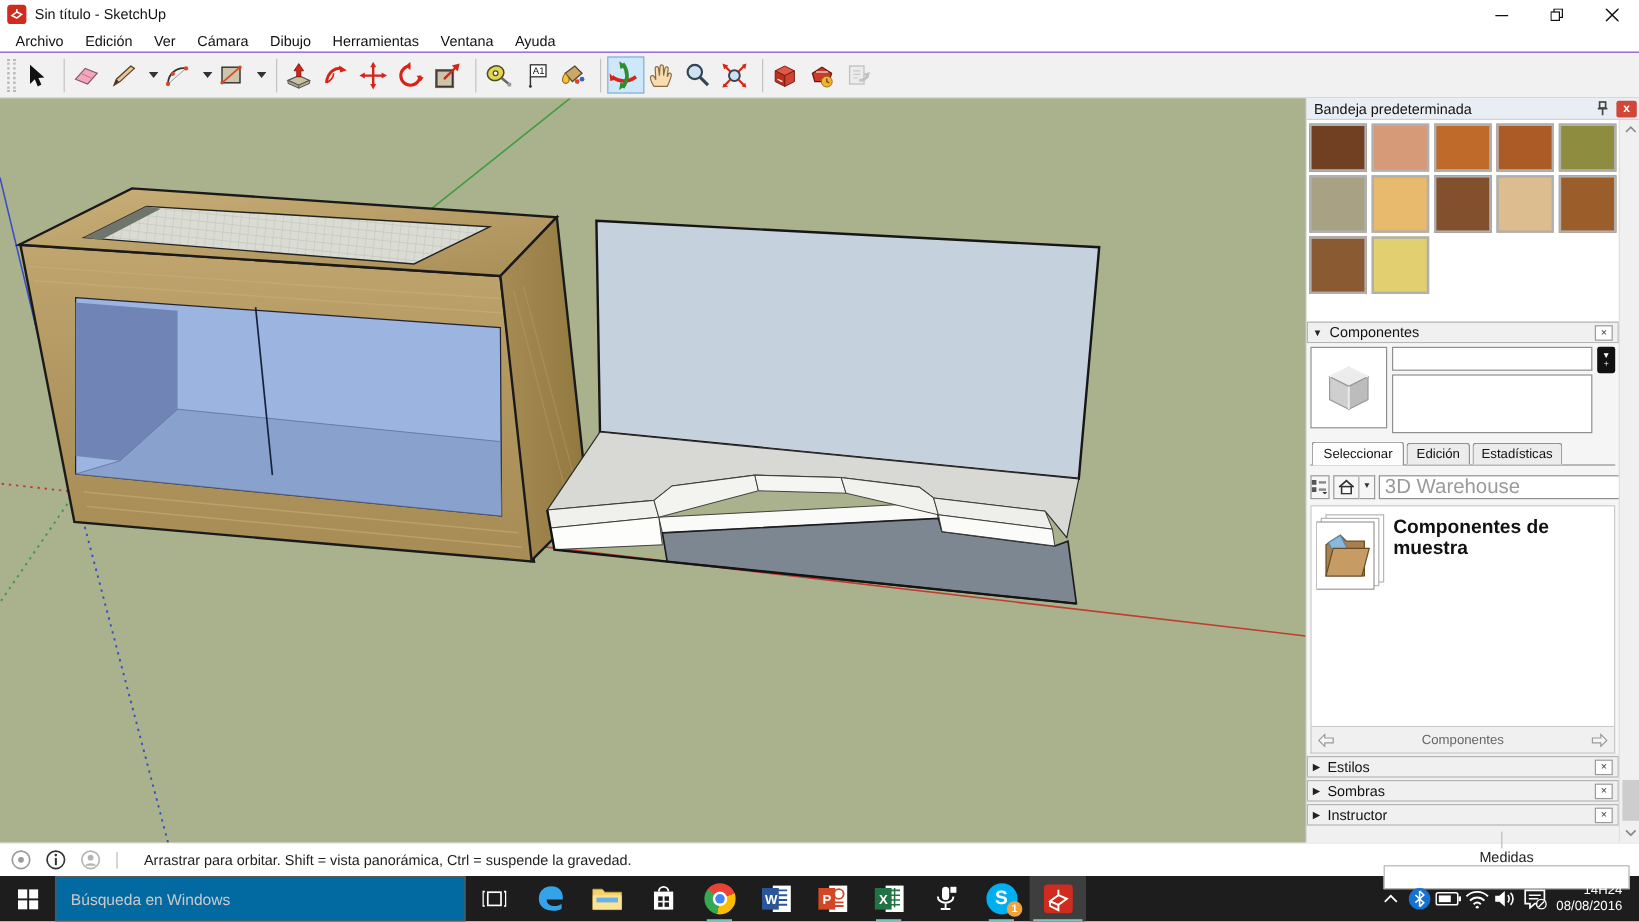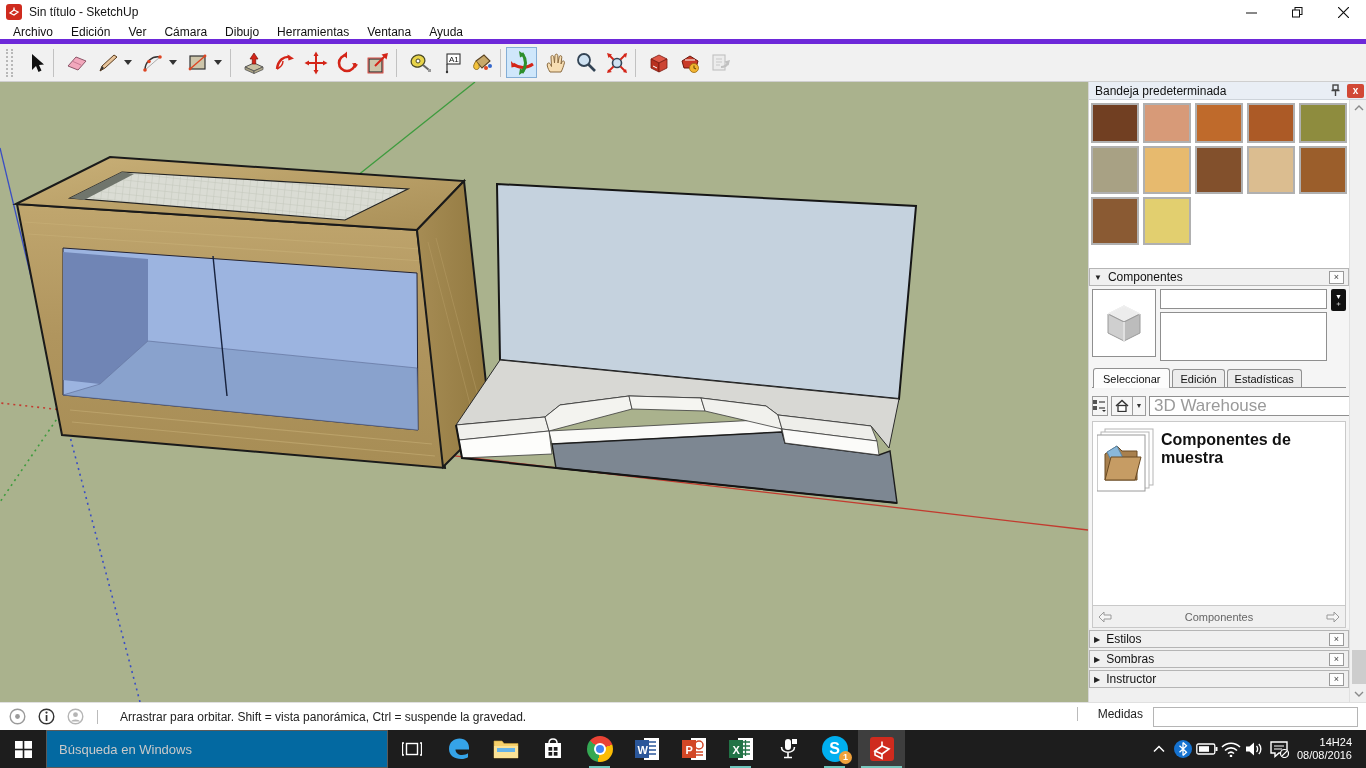--- a/index.html
+++ b/index.html
@@ -9,29 +9,29 @@
   
   .titlebar { height:24px; background:#fff; display:flex; align-items:center; padding-left:6px; }
   .app-icon { width:16px; height:16px; background:#cf2b1e; border-radius:3px; margin-right:7px;
     display:flex; align-items:center; justify-content:center; }
   .title-text { font-size:12px; color:#111; }
   .win-controls { margin-left:auto; display:flex; height:24px; }
   .win-btn { width:46px; display:flex; align-items:center; justify-content:center; color:#111; }
 
   
   .menubar { height:20px; background:#fff; display:flex; align-items:center; padding-left:4px;
-    border-bottom:5px solid #6d28d9; }
+    border-bottom:1px solid #6d28d9; }
   .menu-item { font-size:12px; color:#111; padding:2px 9px; cursor:default; }
 
   
   .toolbar { height:38px; background:#f1f1f1; border-bottom:1px solid #cfcfcf;
     display:flex; align-items:center; padding-left:2px; }
   .thandle { width:7px; height:28px; border-left:2px dotted #b8b8b8; border-right:2px dotted #b8b8b8; margin:0 4px; }
   .tsep { width:1px; height:28px; background:#c2c2c2; margin:0 5px; }
-  .tbtn { width:31px; height:31px; display:flex; align-items:center; justify-content:flex-end; border:1px solid transparent; }
+  .tbtn { width:31px; height:31px; display:flex; align-items:center; justify-content:flex-start; border:1px solid transparent; }
   .tbtn.active { background:#cfe7fb; border:1px solid #84aed6; }
   .tdrop { width:14px; height:31px; display:flex; align-items:center; justify-content:center; }
 
   
   .main { display:flex; height:620px; }
   .viewport { width:1088px; height:620px; position:relative; background:#aab28d; }
   .tray { width:335px; height:620px; background:#f0f0f0; border-left:1px solid #d5d5d5; display:flex; flex-direction:column; }
   .tray-header { height:18px; background:#e9eef5; border-bottom:1px solid #cdd3da;
     display:flex; align-items:center; padding:0 3px 0 6px; }
   .tray-header .t { font-size:12px; color:#111; }
@@ -94,21 +94,21 @@
   .nav-label { flex:1; text-align:center; font-size:11px; color:#666; }
 
   .collapsed-secs .sec-header { margin-top:2px; }
   .tray-filler { flex:1; }
 
   
   .statusbar { height:28px; background:#fff; border-top:1px solid #e0e0e0; display:flex; align-items:center; padding:0 8px; }
   .status-ic { width:18px; height:18px; margin-right:11px; display:flex; align-items:center; justify-content:center; }
   .status-sep { width:1px; height:14px; background:#bbb; margin:0 10px 0 2px; }
   .status-hint { font-size:12px; color:#222;margin-left:12px; }
-  .measure-wrap { margin-left:auto; display:flex; align-items:flex-start; }
+  .measure-wrap { margin-left:auto; display:flex; align-items:center;flex-direction:column; }
   .measure-label { font-size:12px; color:#222; margin:0 10px; }
   .measure-input { width:205px; height:20px; border:1px solid #b5b5b5; background:#fff; }
 
   
   .taskbar { height:38px; background:#1d1d1d; display:flex; align-items:stretch; }
   .tb-start { width:46px; display:flex; align-items:center; justify-content:center; }
   .tb-search { width:342px; background:#0369a1; border:1px solid #5a5a5a; display:flex; align-items:center; padding-left:12px; }
   .tb-search input { background:transparent; border:none; color:#c9c9c9; font-size:13px; width:100%;
     font-family:"Liberation Sans",sans-serif; outline:none; }
   .tb-search input::placeholder { color:#c9c9c9; }

